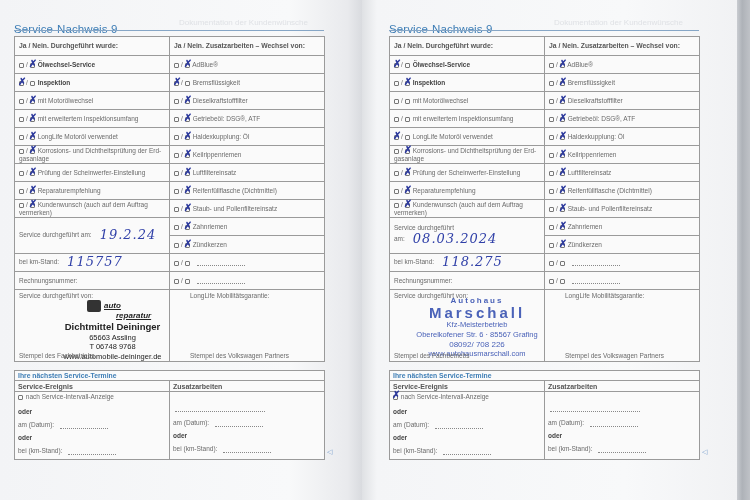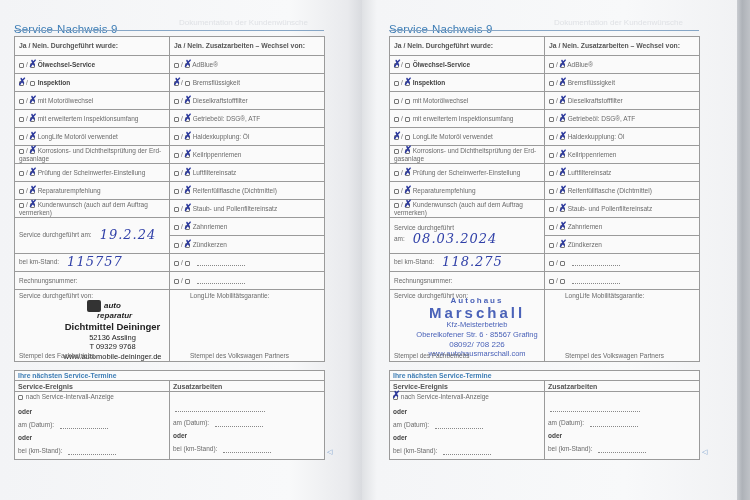--- a/index.html
+++ b/index.html
@@ -22,21 +22,21 @@
   .cb { display: inline-block; width: 5px; height: 5px; border: 0.7px solid #777; border-radius: 1px; vertical-align: middle; margin-right: 1px; position: relative; }
   .cb.x::after { content: "✗"; position: absolute; left: -2px; top: -6px; font-size: 10px; color: #2e3b9e; font-weight: bold; }
   .sl { margin: 0 2px 0 1px; }
   .handwriting { font-family: "DejaVu Serif", serif; font-style: italic; color: #3040a8; font-size: 13px; letter-spacing: 1px; vertical-align: middle; margin-left: 8px; }
   .dots { display: inline-block; width: 48px; border-bottom: 0.7px dotted #888; margin-left: 6px; vertical-align: bottom; }
 
   td.stamp { height: 72px !important; vertical-align: top !important; position: relative; }
   .stamp-label-top { position: absolute; top: 2px; left: 4px; }
   .stamp-label-bottom { position: absolute; bottom: 2px; left: 4px; }
   .stamp-block { position: absolute; left: 40px; top: 10px; width: 115px; text-align: center; color: #222; }
-  .stamp-deininger .logo { font-size: 8px; font-style: italic; font-weight: bold; color: #222; text-align: left; margin-left: 32px; line-height: 1; }
+  .stamp-deininger .logo { font-size: 8px; font-style: italic; font-weight: bold; color: #222; text-align: left; margin-left: 32px; line-height: 1; text-decoration: underline; }
   .stamp-deininger .logo-icon { display: inline-block; width: 14px; height: 12px; background: #333; border-radius: 2px; vertical-align: middle; margin-right: 3px; }
   .stamp-deininger .name { font-size: 9.5px; font-weight: bold; margin-top: 2px; }
   .stamp-deininger .line { font-size: 7.5px; line-height: 1.25; }
   .stamp-marschall { color: #4a62b8; }
   .stamp-marschall .l1 { font-size: 8px; letter-spacing: 2px; font-weight: bold; }
   .stamp-marschall .l2 { font-size: 15px; letter-spacing: 3px; font-weight: bold; line-height: 1; }
   .stamp-marschall .l3 { font-size: 7.5px; line-height: 1.3; }
   .stamp-marschall .l4 { font-size: 8px; }
 
   table.next { position: absolute; top: 370px; border-collapse: collapse; table-layout: fixed; font-size: 6.5px; color: #6a6a6a; background: #fafafa; }
@@ -118,24 +118,24 @@
             <td><span class="cb"></span><span class="sl">/</span><span class="cb"></span><span class="dots"></span></td>
           </tr>
           <tr>
             <td><span>Rechnungsnummer:</span></td>
             <td><span class="cb"></span><span class="sl">/</span><span class="cb"></span><span class="dots"></span></td>
           </tr>
           <tr>
             <td class="stamp">
               <span class="stamp-label-top">Service durchgeführt von:</span>
               <div class="stamp-block stamp-deininger">
-                <div class="logo"><span class="logo-icon"></span><span>auto</span><br><span style="margin-left:10px">reparatur</span></div>
+                <div class="logo"><span class="logo-icon"></span><span>auto</span><br><span style="margin-left:29px">reparatur</span></div>
                 <div class="name">Dichtmittel Deininger</div>
-                <div class="line">52136 Assling</div>
-                <div class="line">T 09329 9768</div>
+                <div class="line">65663 Assling</div>
+                <div class="line">T 06748 9768</div>
                 <div class="line">www.automobile-deininger.de</div>
               </div>
               <span class="stamp-label-bottom">Stempel des Fachbetriebs</span>
             </td>
             <td class="stamp">
               <span class="stamp-label-top" style="left:20px">LongLife Mobilitätsgarantie:</span>
               <span class="stamp-label-bottom" style="left:20px">Stempel des Volkswagen Partners</span>
             </td>
           </tr>
         </tbody>

